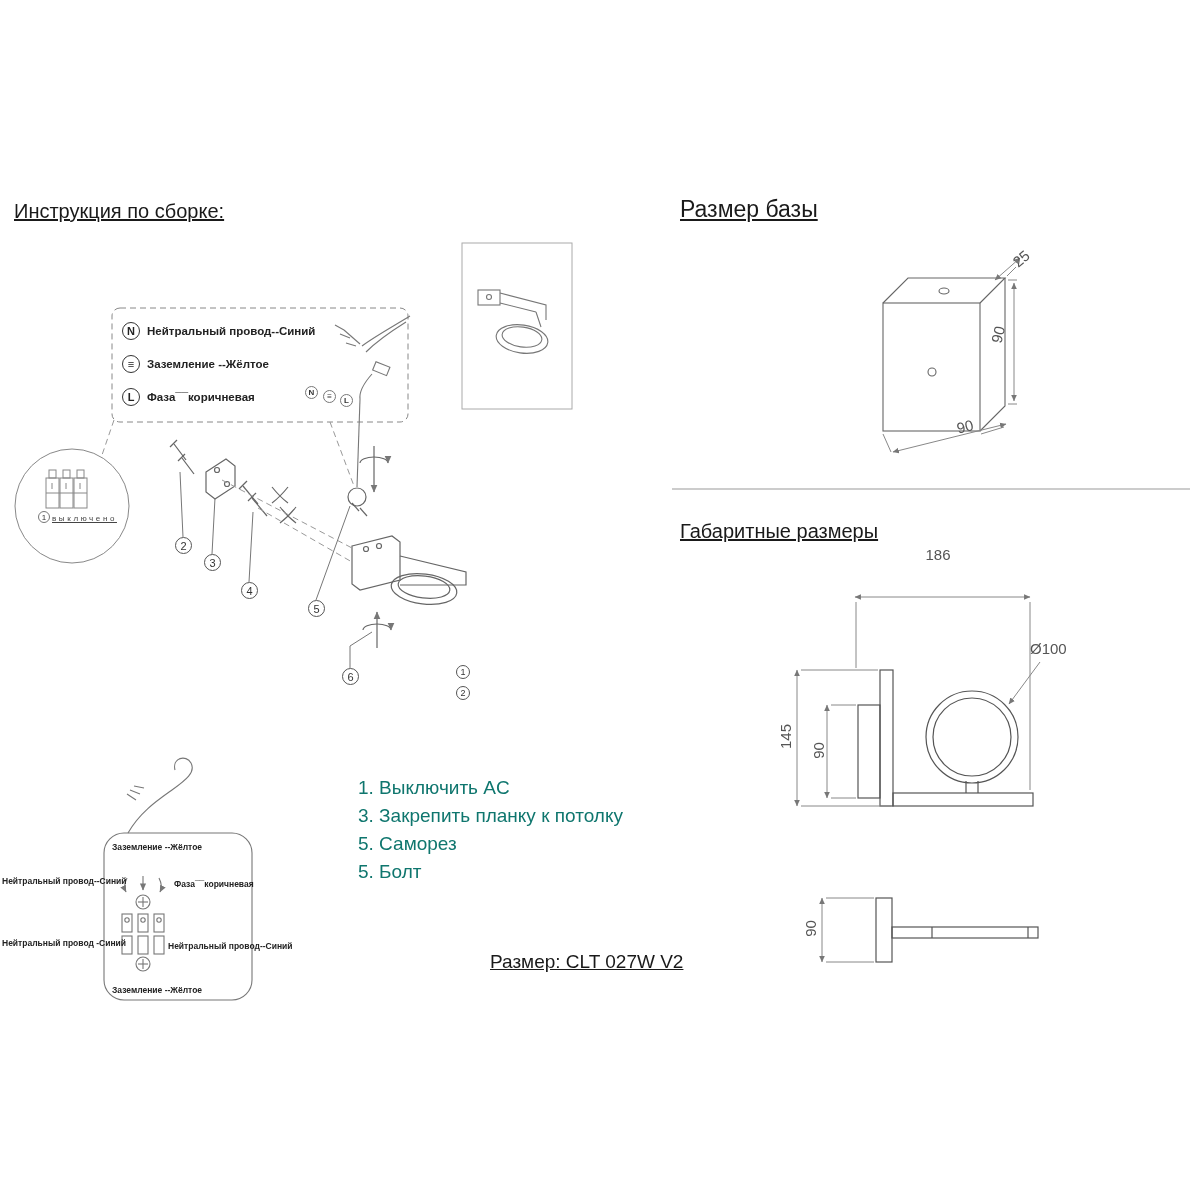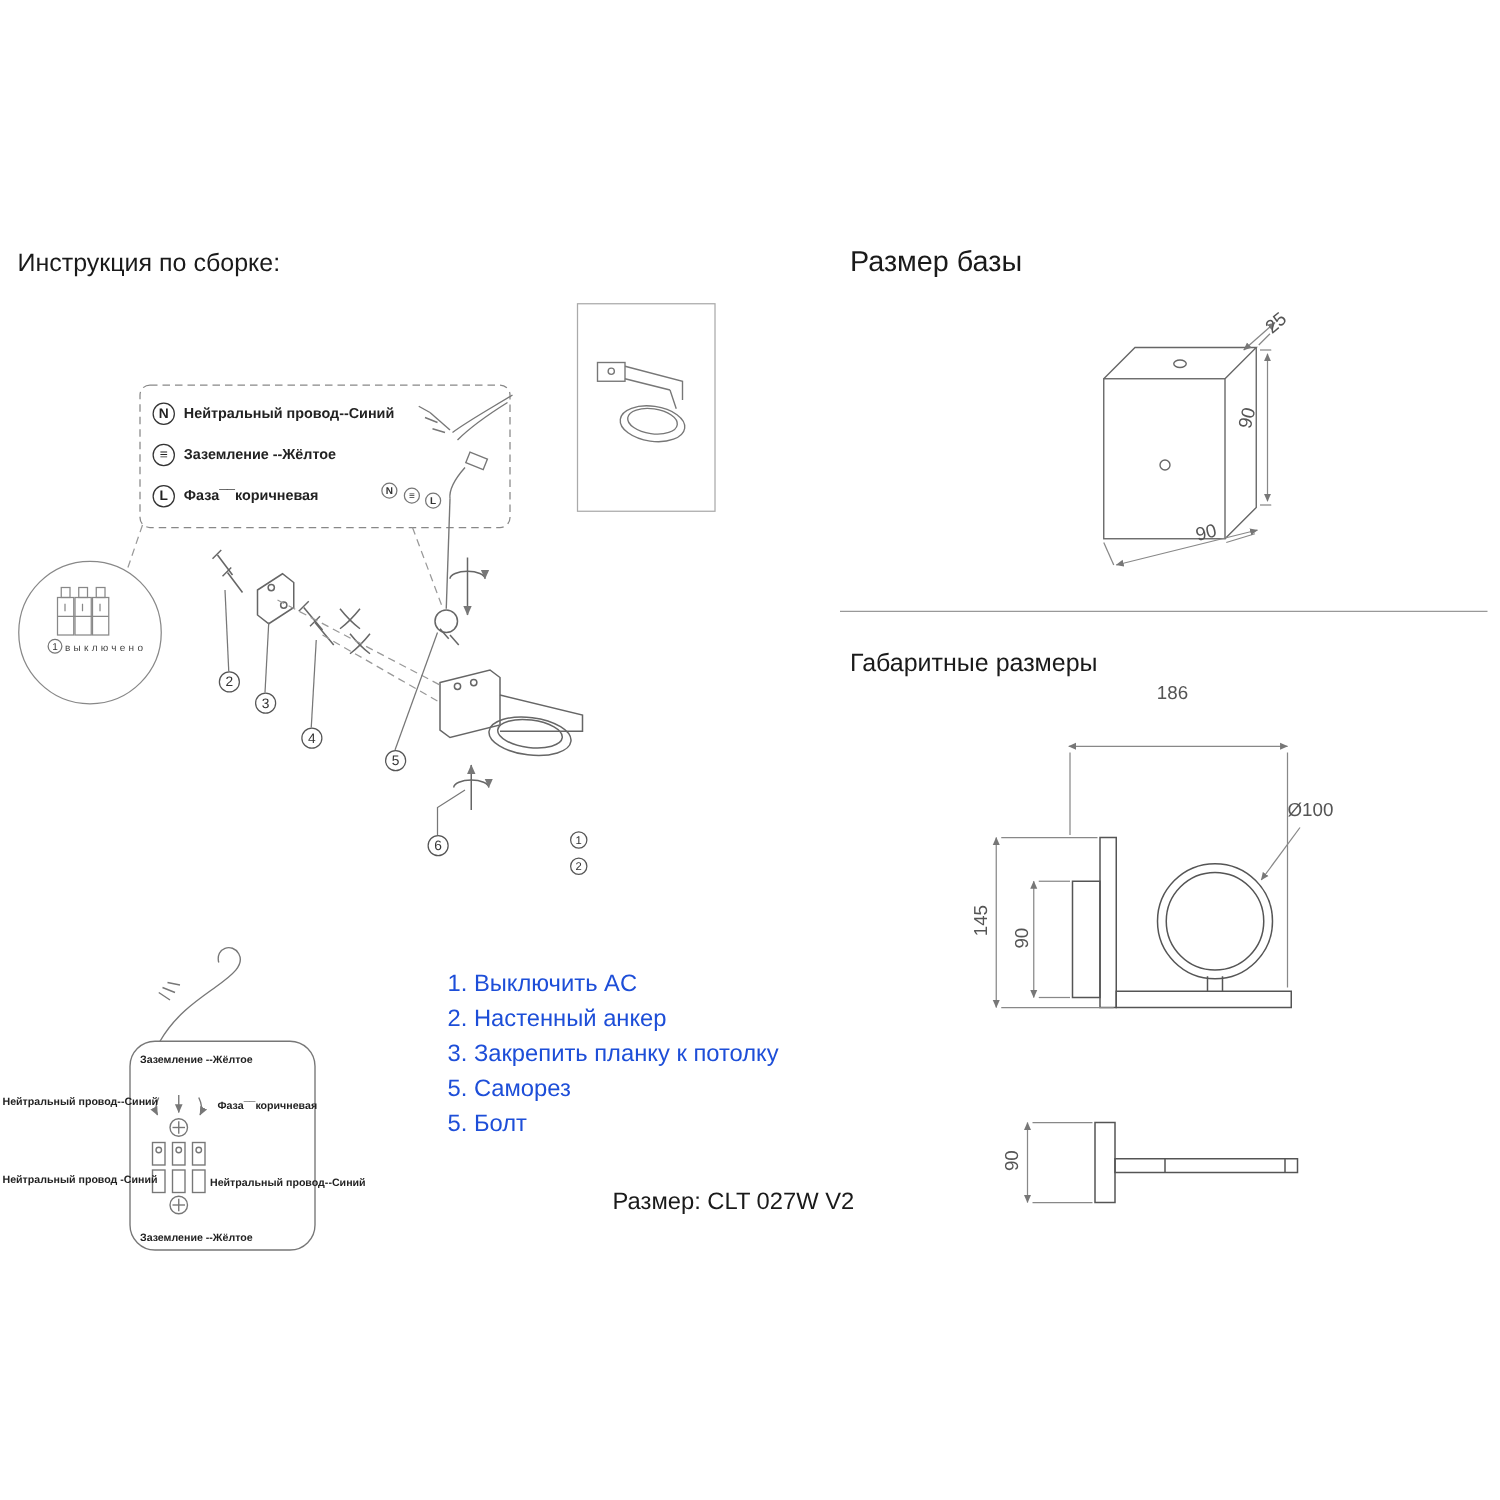--- a/index.html
+++ b/index.html
@@ -1,23 +1,23 @@
 <!DOCTYPE html>
 <html><head>
 <meta charset="utf-8">
 <style>
   * { margin:0; padding:0; box-sizing:border-box; }
   html,body { background:#fff; font-family:"Liberation Sans", sans-serif; }
   .canvas { position:relative; width:1200px; height:1200px; background:#fff; overflow:hidden; }
   .art { position:absolute; left:0; top:0; }
-  .txt { position:absolute; color:#1a1a1a; white-space:nowrap; }
+  .txt { position:absolute; color:#1a1a1a; white-space:nowrap;text-decoration:underline; }
   .title-assembly { left:14px; top:200px; font-size:20px; }
   .title-base { left:680px; top:196px; font-size:23px; }
   .title-overall { left:680px; top:520px; font-size:20px; }
-  .steps { position:absolute; left:358px; top:774px; font-size:19px; line-height:28px; color:#1d4ed8; }
+  .steps { position:absolute; left:358px; top:774px; font-size:19px; line-height:28px; color:#0f766e; }
   .article { left:490px; top:951px; font-size:19px; }
 
   .legend-row { position:absolute; display:flex; align-items:center; gap:7px; }
   .legend-sym { width:18px; height:18px; border:1.4px solid #333; border-radius:50%;
                 display:flex; align-items:center; justify-content:center;
                 font-size:11px; font-weight:bold; color:#222; background:#fff; flex:0 0 auto; }
   .legend-label { font-size:11.5px; font-weight:bold; color:#222; white-space:nowrap; }
 
   .callout { position:absolute; width:17px; height:17px; border:1px solid #555; border-radius:50%;
              font-size:11px; display:flex; align-items:center; justify-content:center;
@@ -253,21 +253,20 @@
   <div class="dim" style="left:952px; top:418px; width:26px; transform:rotate(-14deg)">90</div>
 
   <div class="dim" style="left:910px; top:546px; width:56px">186</div>
   <div class="dim" style="left:770px; top:728px; width:30px; transform:rotate(-90deg)">145</div>
   <div class="dim" style="left:806px; top:742px; width:24px; transform:rotate(-90deg)">90</div>
   <div class="dim" style="left:1030px; top:640px">Ø100</div>
   <div class="dim" style="left:798px; top:920px; width:24px; transform:rotate(-90deg)">90</div>
 
   <div class="steps">
     <div>1. Выключить AC</div>
-    <div>2. Настенный анкер</div>
     <div>3. Закрепить планку к потолку</div>
     <div>5. Саморез</div>
     <div>5. Болт</div>
   </div>
 
   <div class="txt article">Размер: CLT 027W V2</div>
 
   <div class="wlabel" style="left:112px; top:842px">Заземление --Жёлтое</div>
   <div class="wlabel" style="left:2px; top:876px">Нейтральный провод--Синий</div>
   <div class="wlabel" style="left:174px; top:879px">Фаза¯¯коричневая</div>

